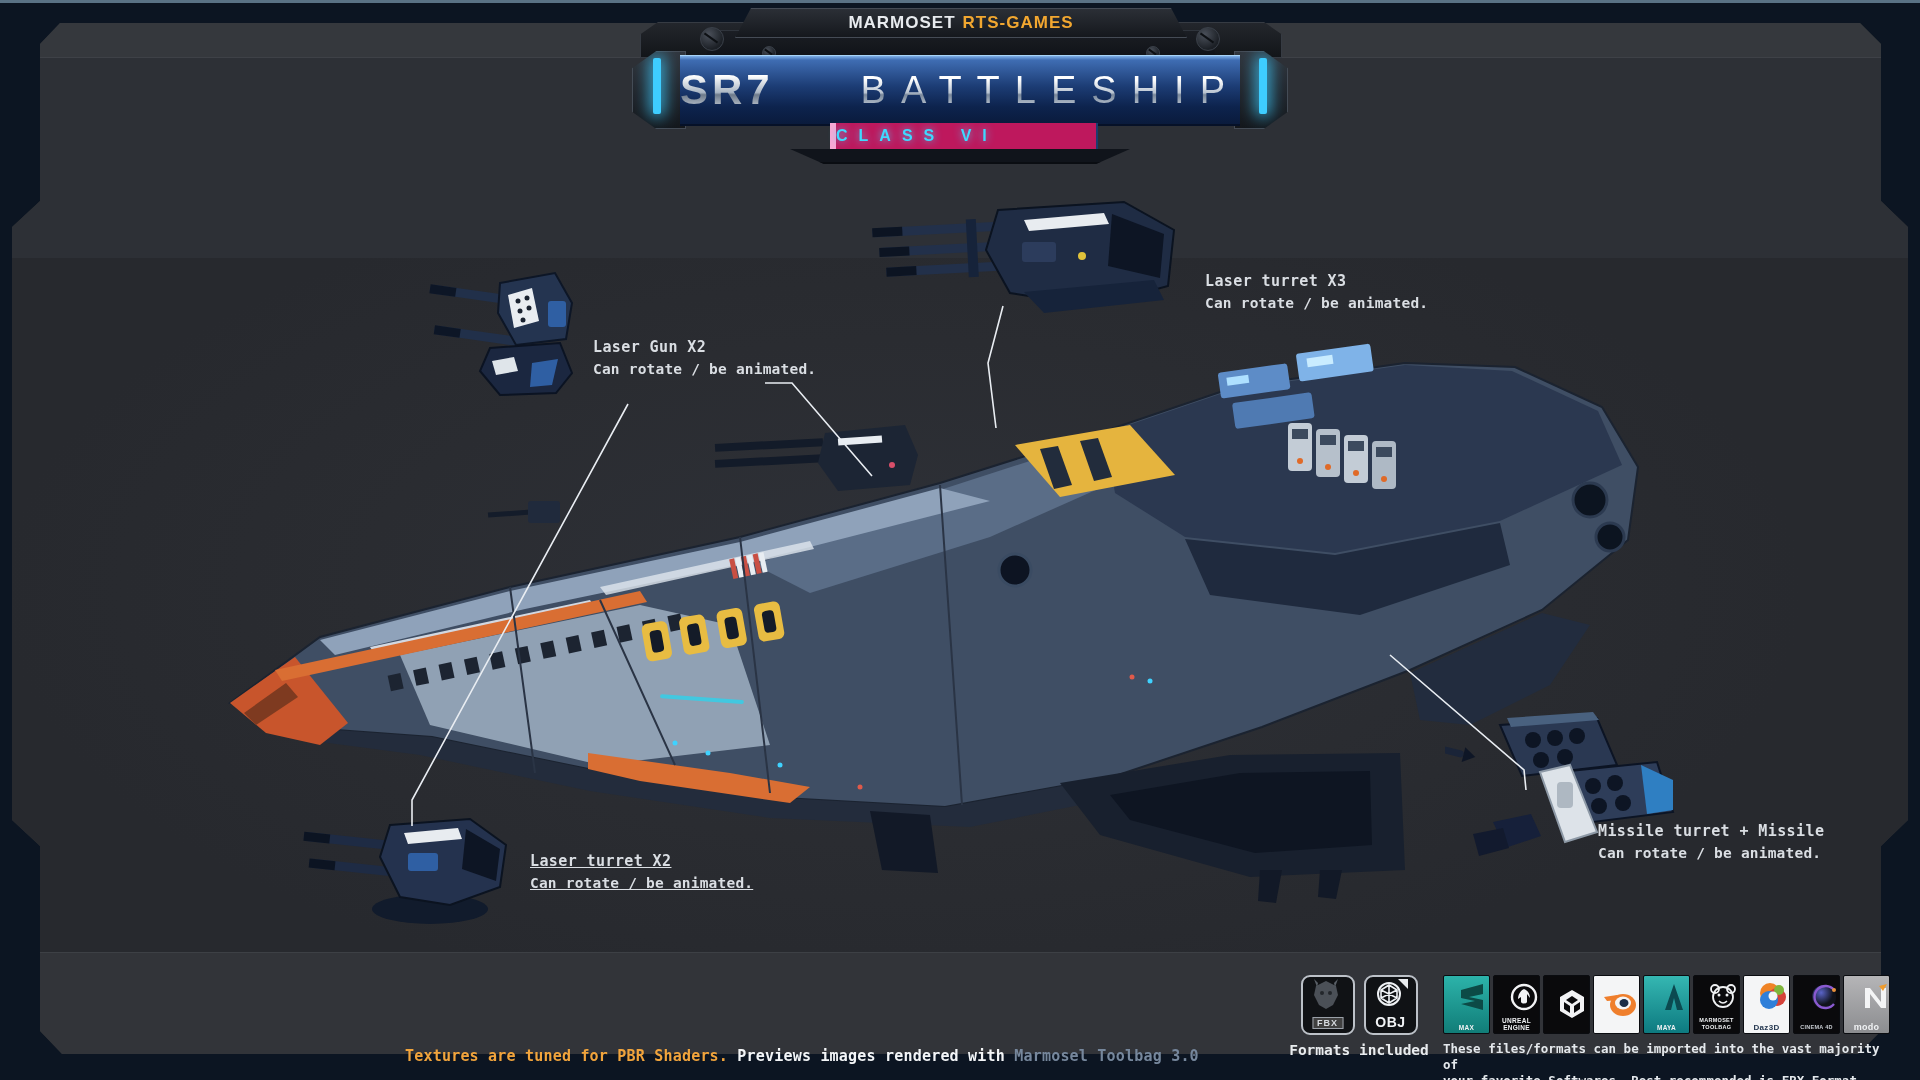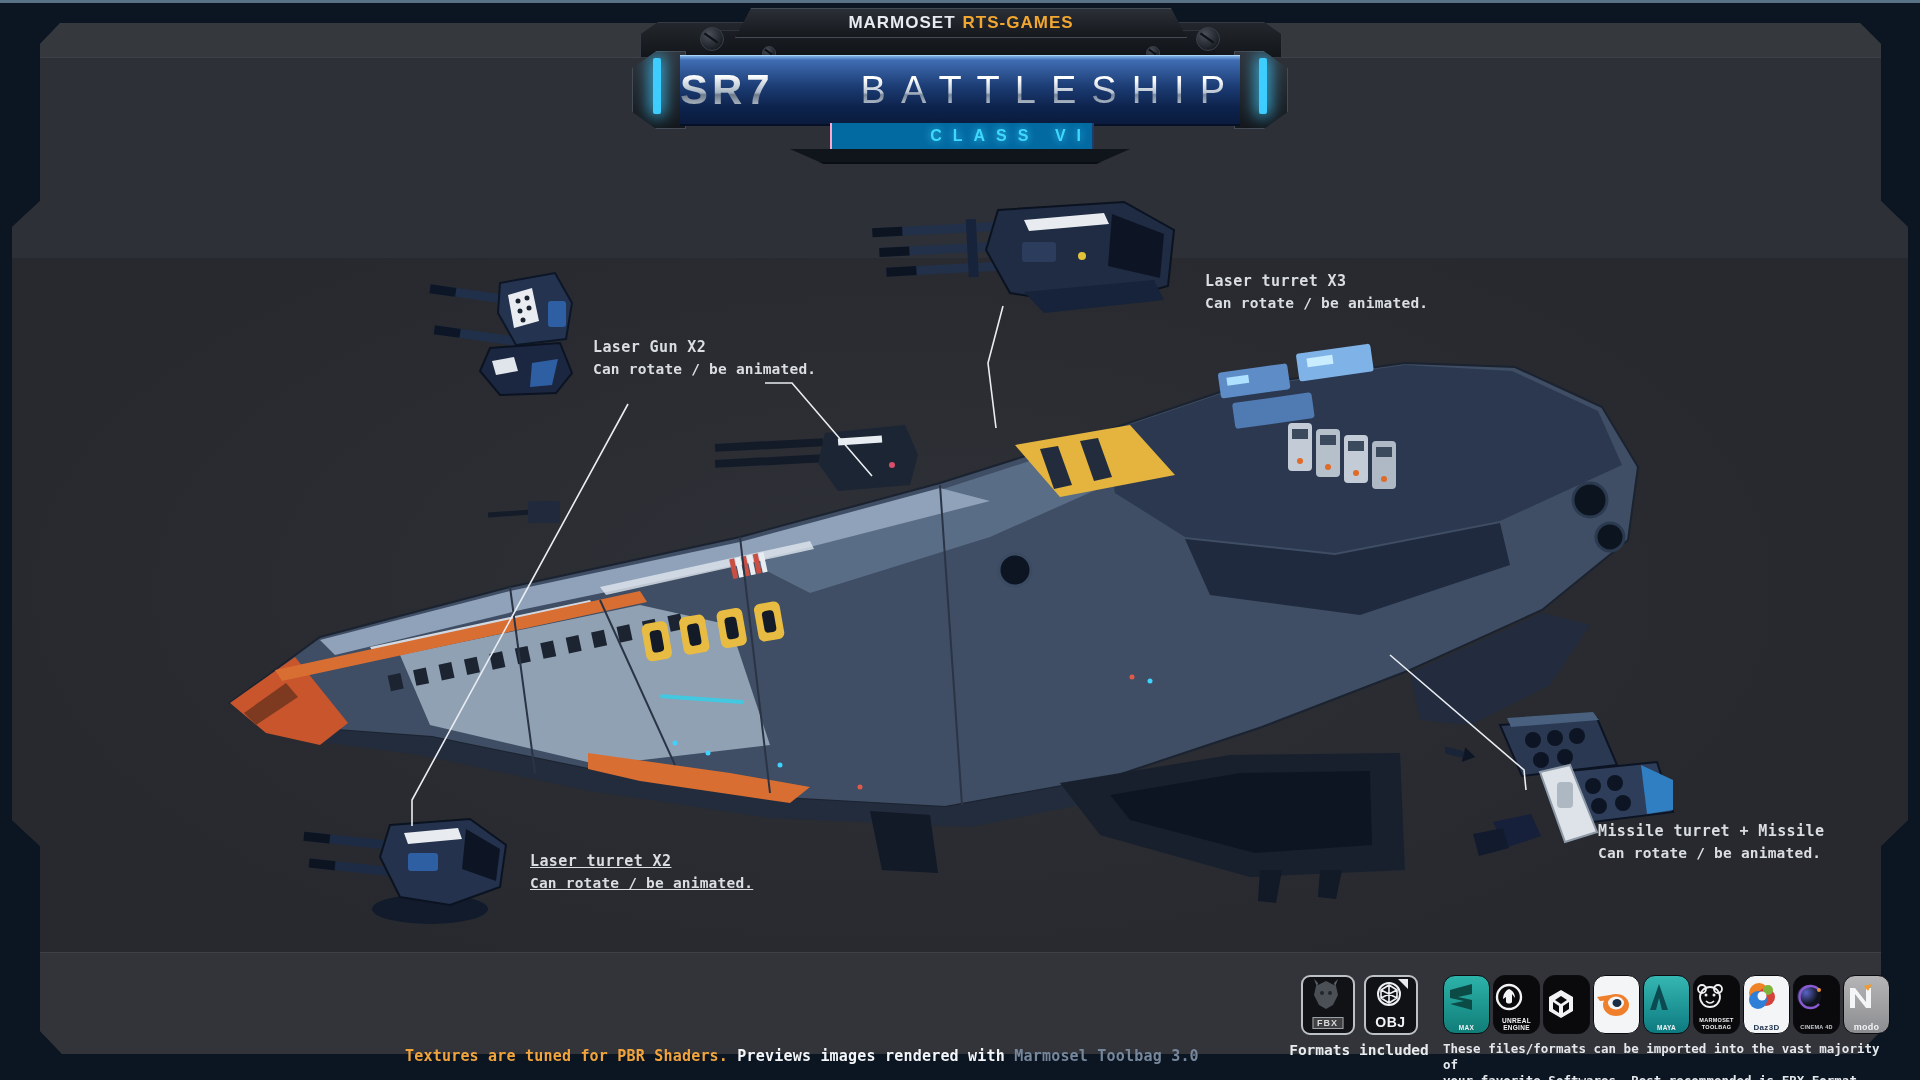--- a/index.html
+++ b/index.html
@@ -49,44 +49,44 @@
     border-top:1px solid #a8d4f8;border-bottom:2px solid #061128;
     display:flex;align-items:center;justify-content:space-between;gap:18px;}
   .t-model{font-size:42px;font-weight:900;letter-spacing:4px;
     background:linear-gradient(180deg,#ffffff 20%,#aab6c4 55%,#6d7a8a 60%,#e6ecf3 100%);
     -webkit-background-clip:text;background-clip:text;color:transparent;
     text-shadow:0 2px 2px rgba(0,0,0,.0);}
   .t-name{font-size:38px;font-weight:500;letter-spacing:15px;
     background:linear-gradientient(180deg,#fff,#97a3b2);
     background:linear-gradient(180deg,#ffffff 25%,#b9c4d1 55%,#78879a 60%,#dfe7f0 100%);
     -webkit-background-clip:text;background-clip:text;color:transparent;}
-  .class-strip{position:absolute;left:830px;top:123px;width:260px;height:26px;background:#0369a1;
-    border-left:2px solid #f9a8d4;border-right:2px solid #1c3c6e;
-    display:flex;align-items:center;justify-content:flex-end;}
+  .class-strip{position:absolute;left:830px;top:123px;width:260px;height:26px;background:#be185d;
+    border-left:6px solid #f9a8d4;border-right:2px solid #1c3c6e;
+    display:flex;align-items:center;justify-content:flex-start;}
   .class-strip span{color:#3fd9ff;font-weight:bold;font-size:16px;letter-spacing:11px;
     text-shadow:0 0 9px rgba(63,217,255,.9);}
   .class-shadow{position:absolute;left:790px;top:149px;width:340px;height:13px;background:#10141b;
     clip-path:polygon(0 0,100% 0,90% 100%,10% 100%);border-bottom:2px solid #0a0d12;}
   
   .callout{position:absolute;z-index:9;font-family:"DejaVu Sans Mono",monospace;color:#dadee3;}
   .callout .c1{font-size:15px;font-weight:bold;letter-spacing:.4px;}
   .callout .c2{font-size:14.5px;font-weight:bold;margin-top:5px;letter-spacing:.2px;}
   #lines{position:absolute;inset:0;z-index:8;pointer-events:none;}
   
   .fmt-group{position:absolute;left:1284px;top:975px;z-index:9;width:150px;}
   .fmt-icons{display:flex;gap:9px;justify-content:center;}
   .fmt-tile{width:50px;height:56px;background:#101215;border:2px solid #bcc1c8;border-radius:9px;position:relative;overflow:hidden;}
   .fmt-label{margin-top:7px;text-align:center;color:#e9ecef;font-family:"DejaVu Sans Mono",monospace;font-weight:bold;font-size:14.5px;}
   .fbx-tag{position:absolute;left:50%;transform:translateX(-50%);bottom:4px;border:1px solid #9aa0a8;color:#d6dade;
     font-size:9px;font-weight:bold;padding:0 4px;letter-spacing:1px;background:#404040;font-family:"Liberation Sans",sans-serif;}
   .obj-txt{position:absolute;left:0;right:0;bottom:3px;text-align:center;color:#f2f4f6;font-weight:bold;font-size:14px;letter-spacing:.5px;}
   .sw-group{position:absolute;left:1443px;top:975px;z-index:9;}
   .sw-row{display:flex;gap:3px;}
-  .sw-tile{width:45px;height:57px;border-radius:12px;position:relative;overflow:hidden;
-    display:flex;flex-direction:column;align-items:flex-start;justify-content:flex-start;border:1px solid #0a0c10;}
+  .sw-tile{width:45px;height:57px;border-radius:2px;position:relative;overflow:hidden;
+    display:flex;flex-direction:column;align-items:flex-end;justify-content:flex-start;border:1px solid #0a0c10;}
   .sw-glyph{margin-top:5px;height:32px;display:flex;align-items:center;justify-content:center;}
   .sw-label{position:absolute;left:1px;right:1px;bottom:2px;text-align:center;font-weight:bold;color:#f0f2f4;
     font-size:6.5px;line-height:7px;letter-spacing:.3px;}
   .sw-max{background:linear-gradient(180deg,#2cb3aa,#117d78);}
   .sw-unreal,.sw-unity,.sw-marmoset,.sw-c4d{background:#0a0a0c;}
   .sw-blender,.sw-daz{background:#f4f5f6;}
   .sw-maya{background:linear-gradient(180deg,#35b7b2,#0d7a80);}
   .sw-modo{background:linear-gradient(180deg,#b5b5b7,#8c8d90);}
   .sw-daz .sw-label{color:#23364f;font-size:8px;}
   .sw-modo .sw-label{font-size:9px;text-transform:lowercase;}

